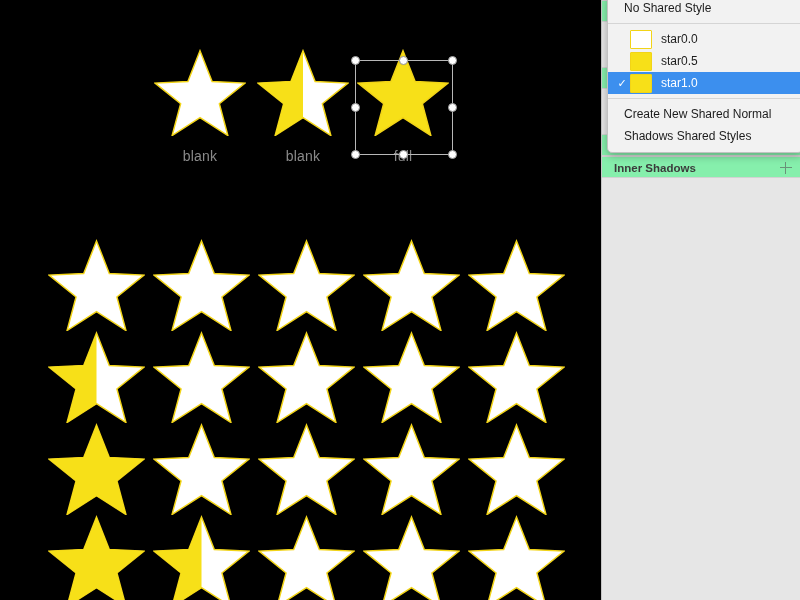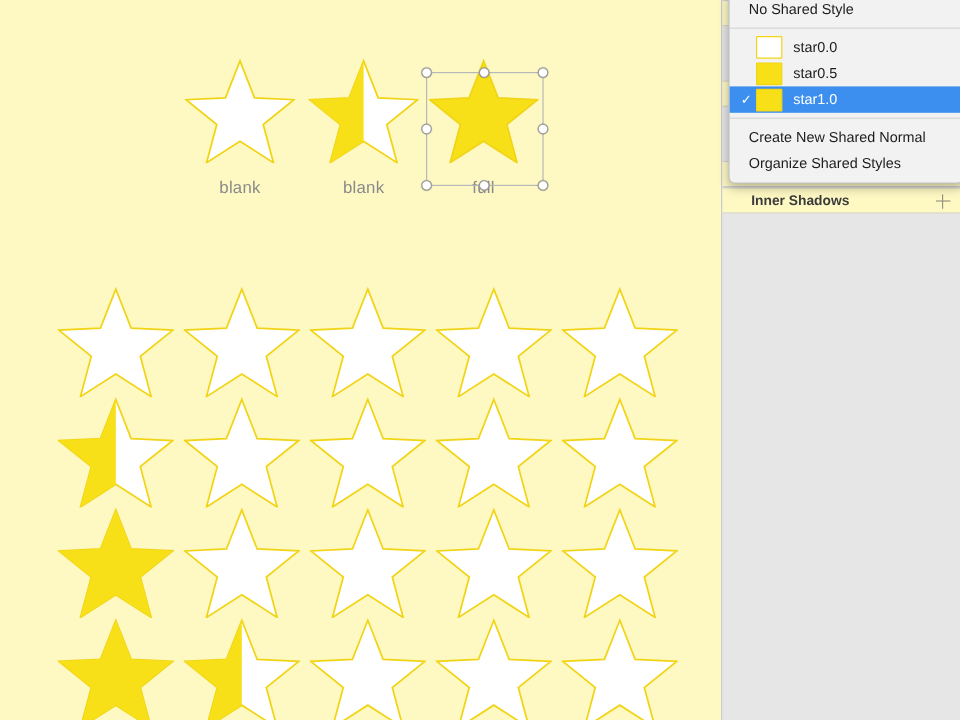--- a/index.html
+++ b/index.html
@@ -17,21 +17,21 @@
     width: 800px;
     height: 600px;
     overflow: hidden;
   }
 
   
   #canvas {
     position: absolute;
     left: 0; top: 0;
     width: 601px; height: 600px;
-    background: #fef9c3;
+    background: #000000;
     overflow: hidden;
   }
 
   
   .legend-row {
     position: absolute;
     left: 150px;
     top: 48px;
     width: 320px;
     height: 150px;
@@ -106,25 +106,25 @@
     width: 199px; height: 600px;
     background: #e6e6e6;
     border-left: 1px solid #c6c6c6;
     font-size: 11px;
     color: #4a4a4a;
   }
   .insp-section-head {
     position: relative;
     height: 22px;
     line-height: 22px;
-    padding-left: 24px;
+    padding-left: 12px;
     font-size: 11.5px;
     font-weight: bold;
     color: #3b3b3b;
-    background: #fef9c3;
+    background: #86efac;
     border-top: 1px solid #d2d2d2;
     border-bottom: 1px solid #d2d2d2;
   }
   .insp-section-head .head-actions {
     position: absolute;
     right: 8px; top: 0;
     height: 22px;
     display: flex;
     align-items: center;
     gap: 9px;
@@ -663,17 +663,17 @@
       <span class="menu-swatch filled"></span>
       <span class="menu-label">star1.0</span>
     </div>
 
     <div class="menu-sep"></div>
 
     <div class="menu-item">
       <span class="menu-label">Create New Shared Normal</span>
     </div>
     <div class="menu-item">
-      <span class="menu-label">Organize Shared Styles</span>
+      <span class="menu-label">Shadows Shared Styles</span>
     </div>
   </div>
 
 </div>
 
 </body></html>

